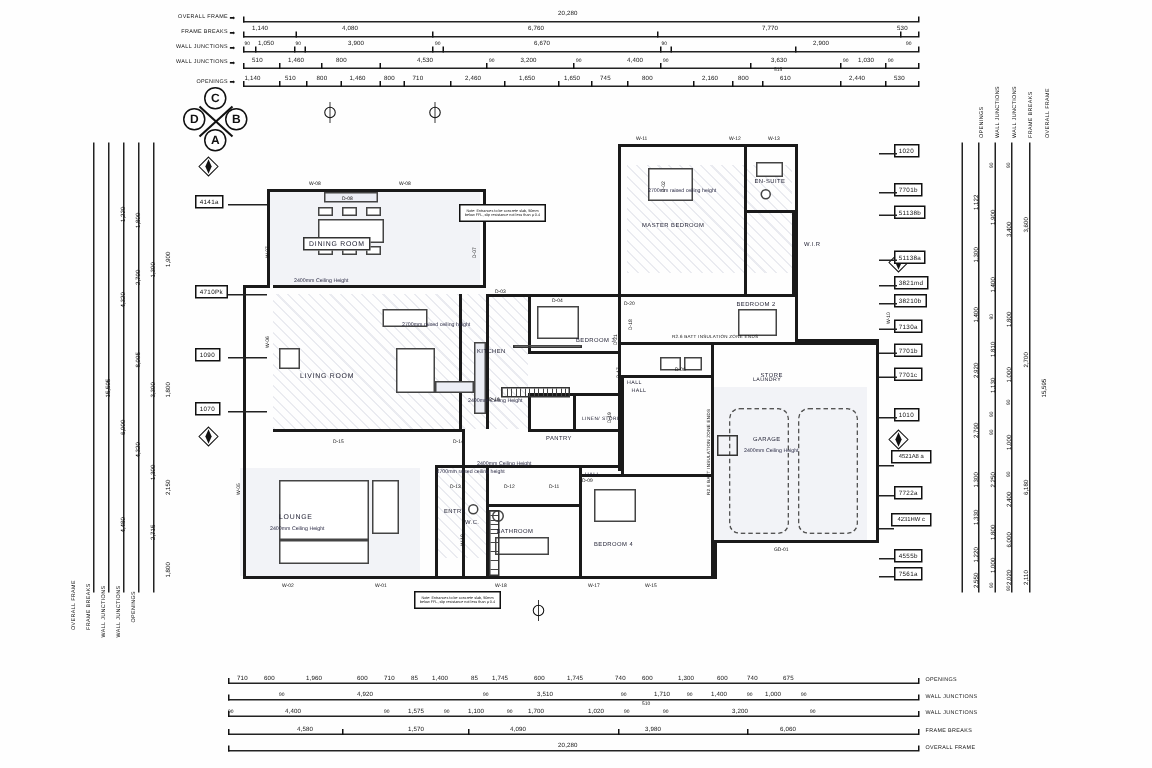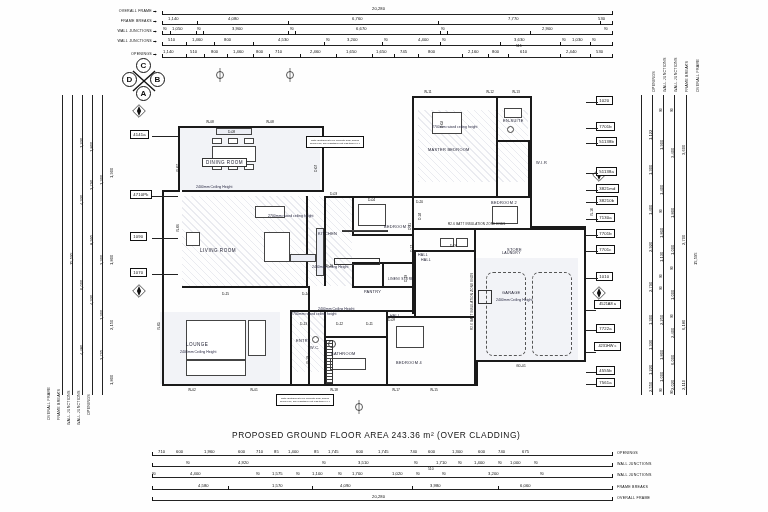--- a/index.html
+++ b/index.html
@@ -562,21 +562,20 @@
     <div class="hline" style="left:586px; top:235px; width:12px;"></div>
     <div class="hline" style="left:586px; top:251px; width:12px;"></div>
     <div class="hline" style="left:586px; top:278px; width:12px;"></div>
     <div class="hline" style="left:586px; top:310px; width:10px;"></div>
     <div class="hline" style="left:586px; top:330px; width:10px;"></div>
     <div class="hline" style="left:586px; top:352px; width:10px;"></div>
     <div class="hline" style="left:586px; top:372px; width:10px;"></div>
     <div class="hline" style="left:586px; top:384px; width:10px;"></div>
   </div>
 
-  <div class="title" style="left:232px; top:430px;">PROPOSED GROUND FLOOR AREA 243.36 m² (OVER CLADDING)</div>
 
   <div>
     <div class="hline" style="left:152px; top:455px; width:460px;"></div>
     <div class="hline" style="left:152px; top:466px; width:460px;"></div>
     <div class="hline" style="left:152px; top:477px; width:460px;"></div>
     <div class="hline" style="left:152px; top:489px; width:460px;"></div>
     <div class="hline" style="left:152px; top:500px; width:460px;"></div>
 
     <div class="t dimlbl" style="left:617px; top:452px;">OPENINGS</div>
     <div class="t dimlbl" style="left:617px; top:463px;">WALL JUNCTIONS</div>

